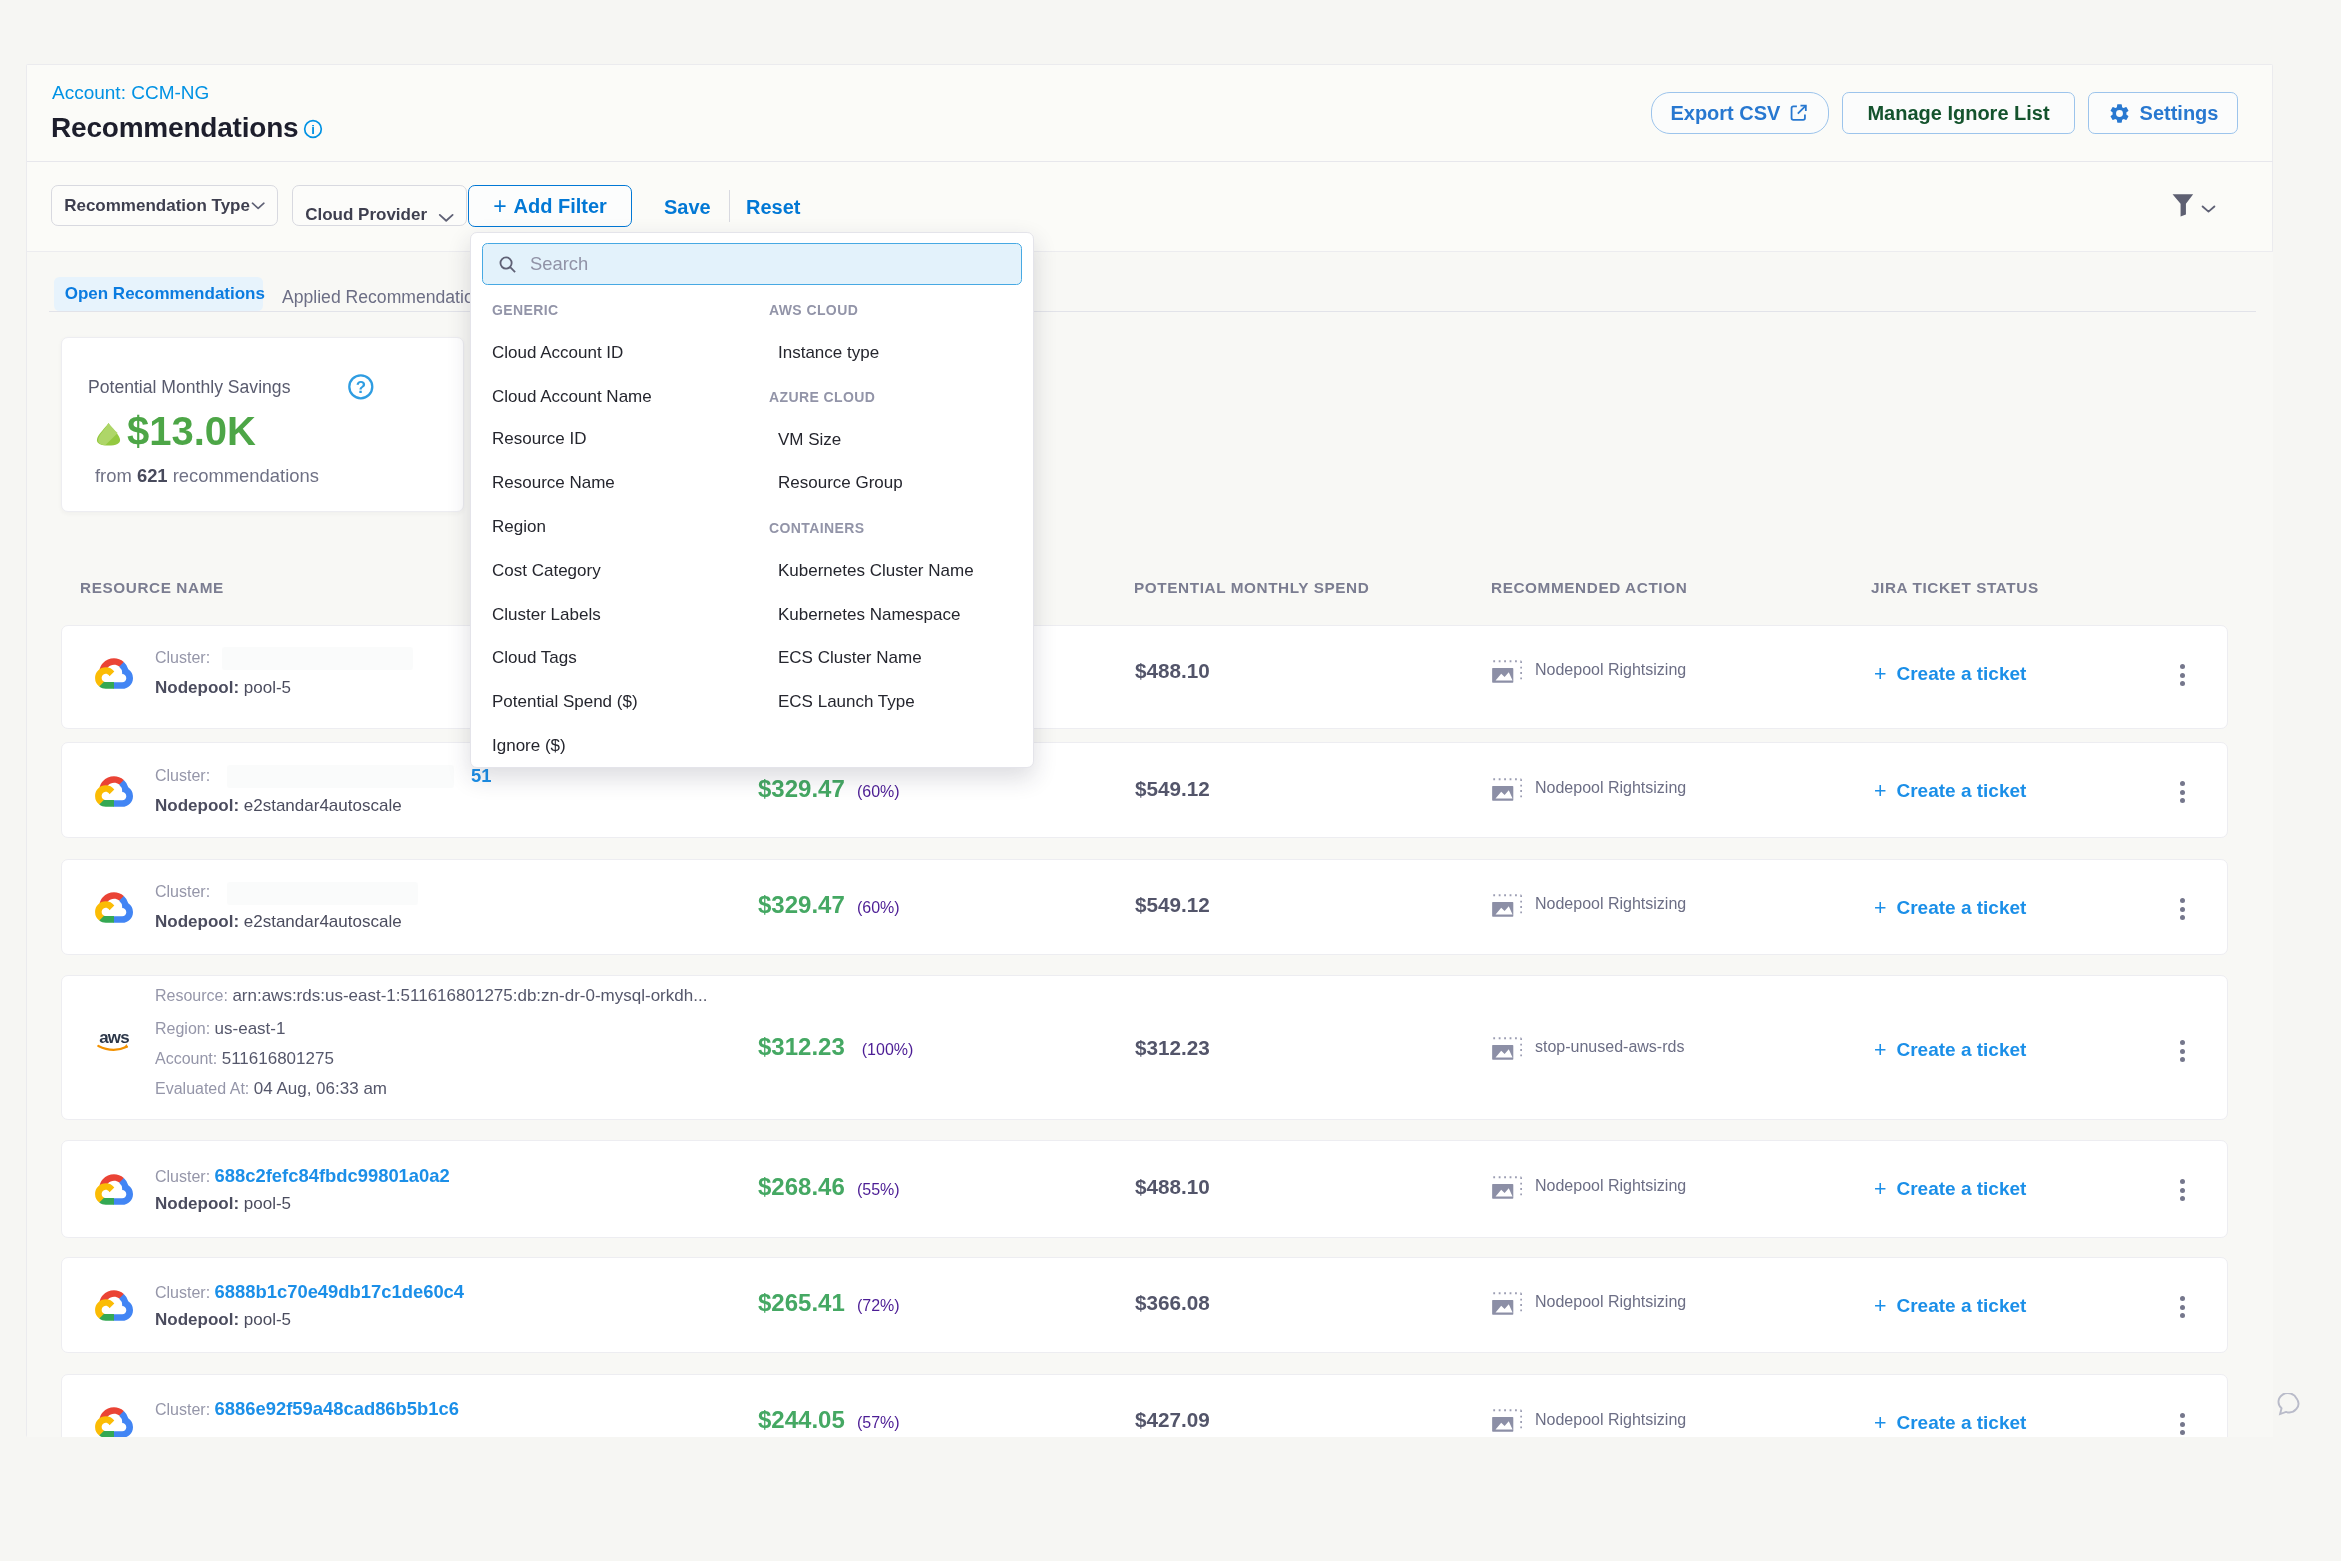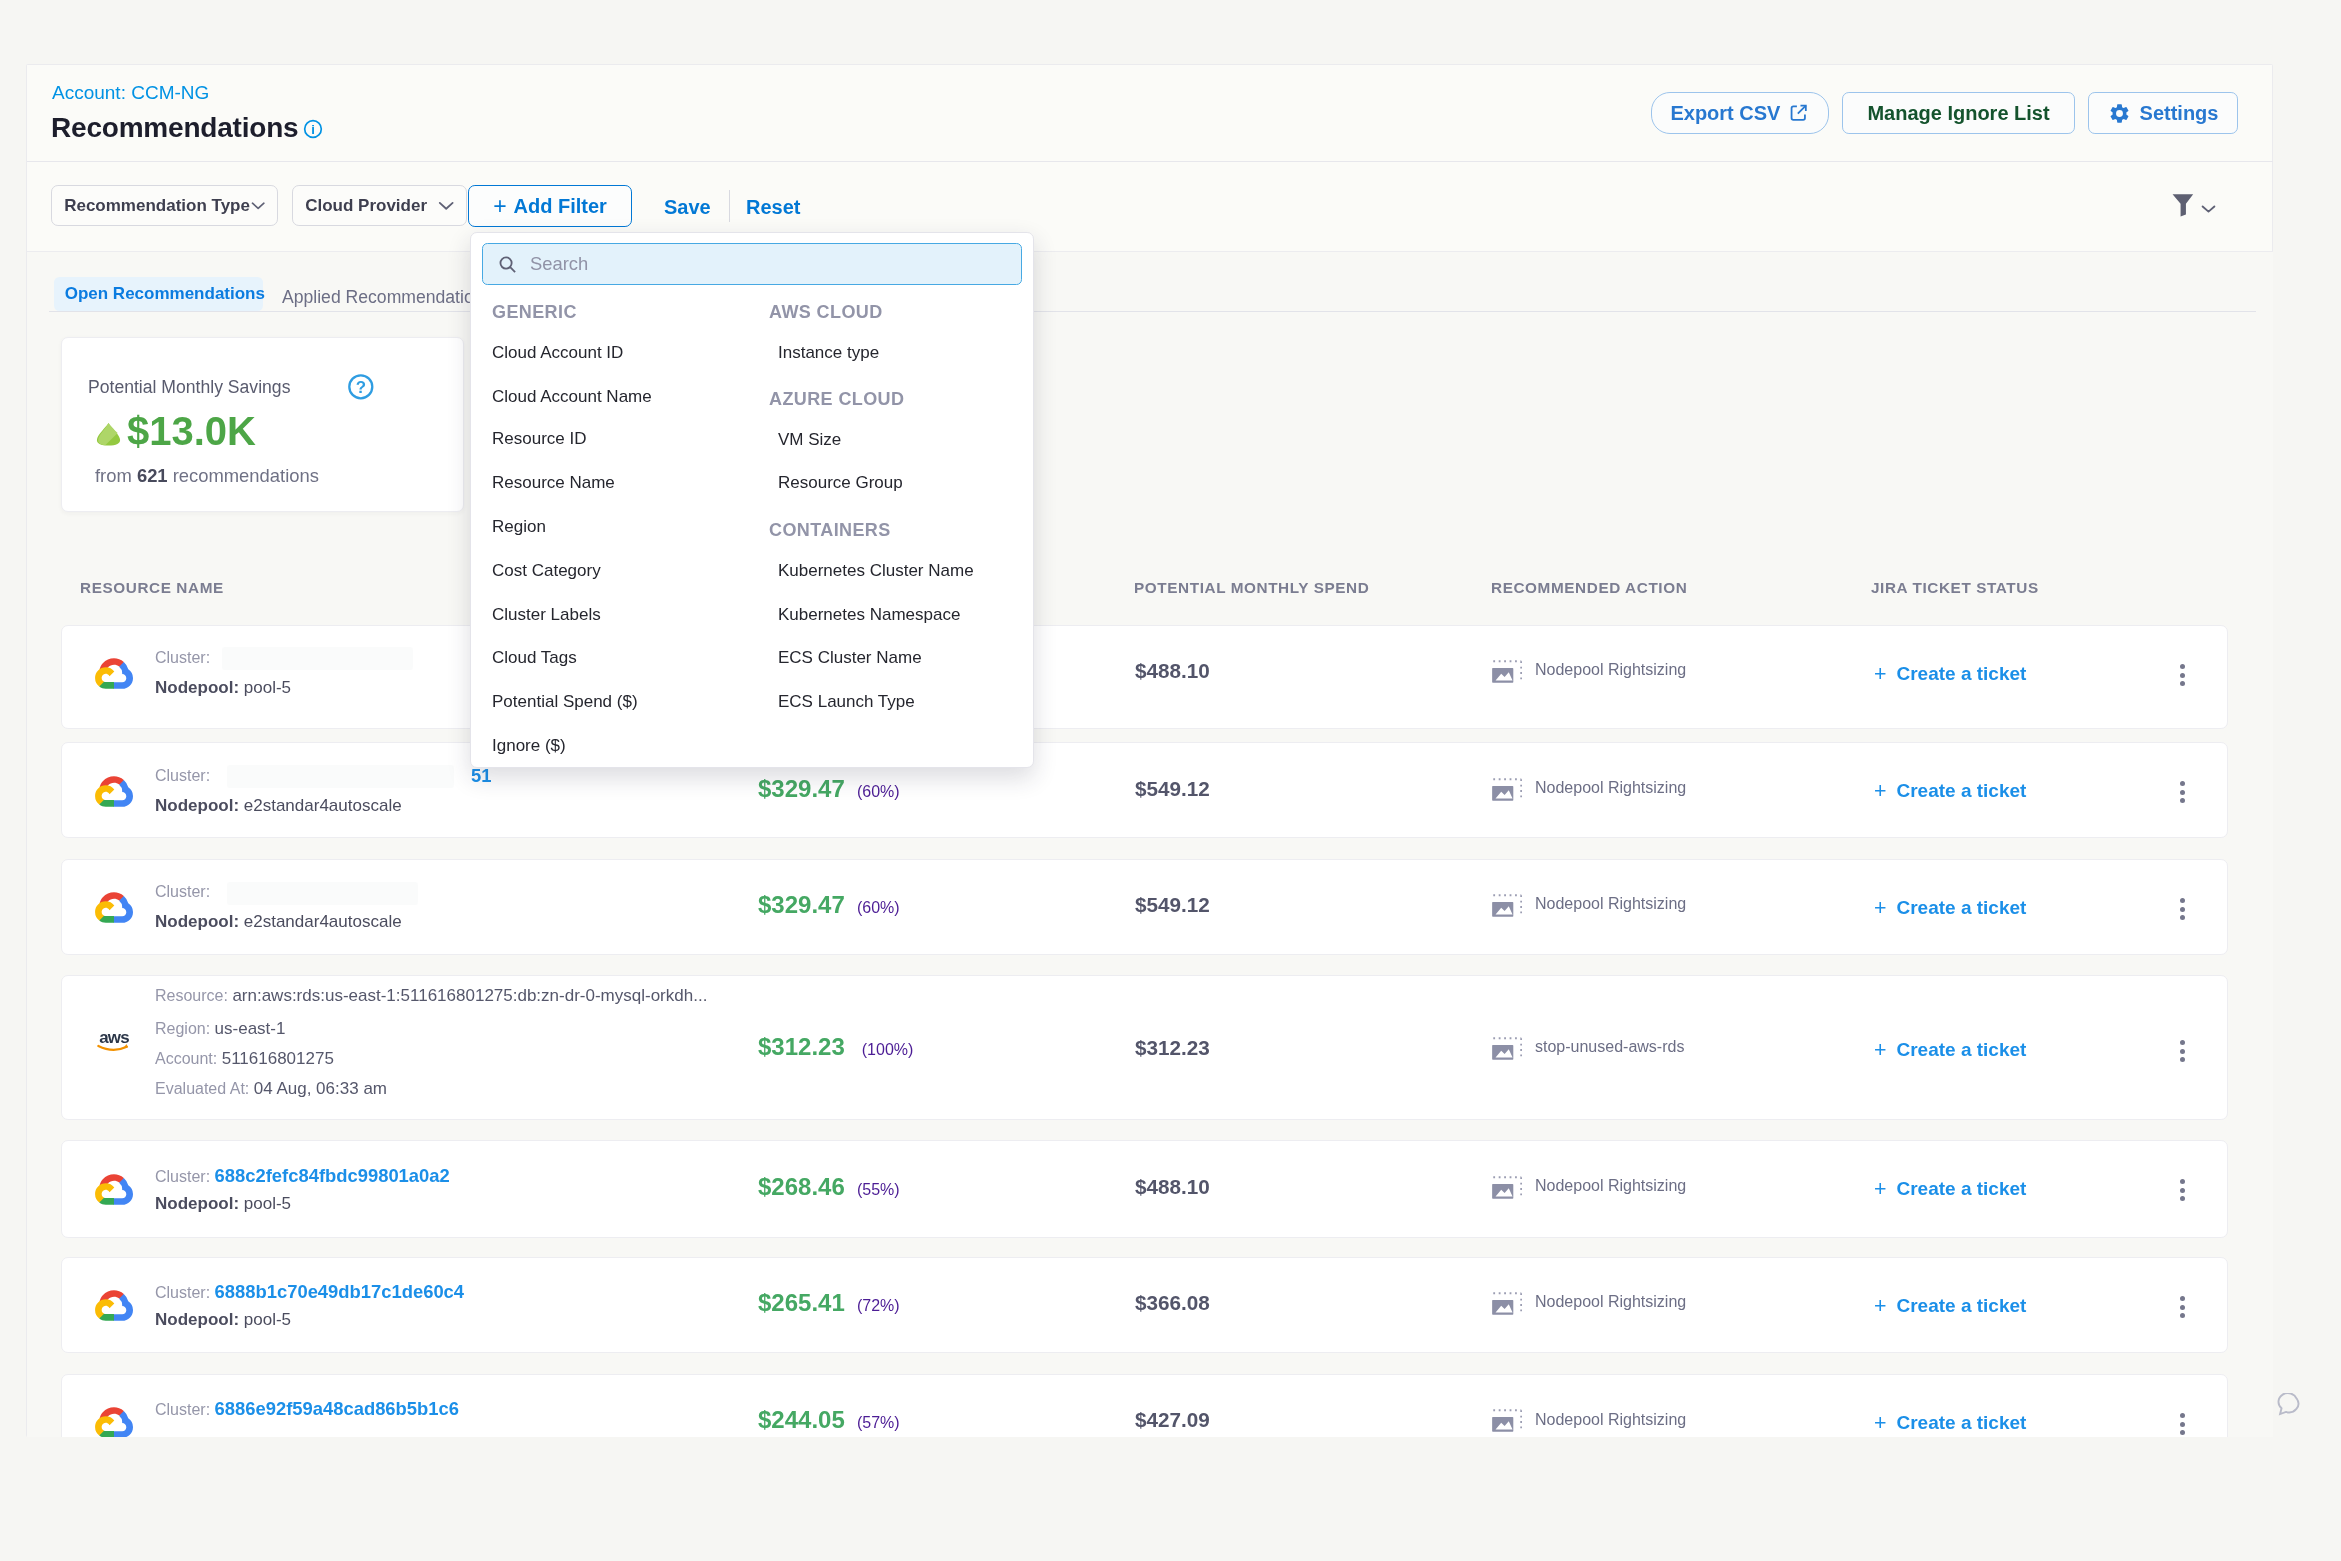--- a/index.html
+++ b/index.html
@@ -9,21 +9,21 @@
 .link{font-size:18.4px;font-weight:bold;color:#1b8fe8}
 .npl{font-size:17px;font-weight:bold;color:#4b4c5e}
 .npv{font-size:17px;color:#4b4c5e;font-weight:normal}
 .grn{font-size:24px;font-weight:bold;color:#45a863}
 .pct{font-size:16px;font-weight:normal;color:#4c1d95}
 .spend{font-size:20.7px;font-weight:bold;color:#53556a}
 .act{font-size:16px;color:#6c6e85}
 .crt{font-size:19px;font-weight:bold;color:#1b8fe8}
 .dots{width:5.4px;height:5.4px;border-radius:50%;background:#75778c;margin:3.1px auto}
 .ditem{font-size:17px;color:#25262e}
-.dhead{font-size:18px;font-weight:bold;color:#9294a8;letter-spacing:0.4px}
+.dhead{font-size:14px;font-weight:bold;color:#9294a8;letter-spacing:0.4px}
 </style></head><body>
 <div class="a" style="left:26px;top:64px;width:2247px;height:1373px;background:#fbfbf8;border:0.8px solid #ebebee;border-radius:1.5px"></div>
 <div class="a" style="left:27px;top:252px;width:2246px;height:1185px;background:#f8f8f5"></div>
 <div class="a" style="left:52px;top:82px;font-size:19px;color:#0092e4">Account: CCM-NG</div>
 <div class="a" style="left:51px;top:112px;font-size:28px;font-weight:bold;color:#1d1e2c;letter-spacing:-0.2px">Recommendations</div>
 <div class="a" style="left:303px;top:119px"><svg width="20" height="20" viewBox="0 0 26 26">
 <circle cx="13.0" cy="13.0" r="10.8" fill="none" stroke="#0092e4" stroke-width="2.2"></circle>
 <text x="13.0" y="19.5" text-anchor="middle" font-family="Liberation Sans, sans-serif" font-size="17" font-weight="bold" fill="#0092e4">i</text>
 </svg></div>
 <div class="a" style="left:1651px;top:92px;width:178px;height:42px;border:1.2px solid #9cc4ec;border-radius:19px;background:#fbfcfc;display:flex;align-items:center;justify-content:center;gap:7.7px;font-size:20px;font-weight:bold;color:#2878d0">
@@ -43,21 +43,21 @@
 </svg>
     <span>Settings</span>
   </div>
 <div class="a" style="left:27px;top:161px;width:2246px;height:1.2px;background:#e7e7ec"></div>
 <div class="a" style="left:51px;top:185px;width:227px;height:41px;border:1.1px solid #d8d9e0;border-radius:6.9px;background:#fcfcfa;display:flex;align-items:center;justify-content:space-between;padding:0 10.7px 0 12.2px">
     <span style="font-size:17px;font-weight:bold;color:#3e3f4f">Recommendation Type</span>
     <svg width="18.4" height="15.3" viewBox="0 0 24 20" fill="none" stroke="#5f6175" stroke-width="2.4" stroke-linecap="round" stroke-linejoin="round">
 <path d="M3.6 6.4 L12.0 14.0 L20.4 6.4"></path>
 </svg>
   </div>
-<div class="a" style="left:292px;top:185px;width:175px;height:41px;border:1.1px solid #d8d9e0;border-radius:6.9px;background:#fcfcfa;display:flex;align-items:center;justify-content:space-between;padding:0 10.7px 0 12.2px">
+<div class="a" style="left:292px;top:185px;width:175px;height:41px;border:1.1px solid #d8d9e0;border-radius:6.9px;background:#fcfcfa;display:flex;align-items:flex-end;justify-content:space-between;padding:0 10.7px 0 12.2px">
     <span style="font-size:17px;font-weight:bold;color:#3e3f4f">Cloud Provider</span>
     <svg width="18.4" height="15.3" viewBox="0 0 24 20" fill="none" stroke="#5f6175" stroke-width="2.4" stroke-linecap="round" stroke-linejoin="round">
 <path d="M3.6 6.4 L12.0 14.0 L20.4 6.4"></path>
 </svg>
   </div>
 <div class="a" style="left:468px;top:185px;width:164px;height:42px;border:1.8px solid #0278d5;border-radius:6.9px;background:#fcfdfd;display:flex;align-items:center;justify-content:center;font-size:20px;font-weight:bold;color:#0278d5"><span style="font-size:23px;margin-right:6.9px;font-weight:normal">+</span>Add Filter</div>
 <div class="a" style="left:664px;top:196px;font-size:20px;font-weight:bold;color:#0278d5">Save</div>
 <div class="a" style="left:729px;top:190px;width:1.2px;height:32px;background:#d8d9e0"></div>
 <div class="a" style="left:746px;top:196px;font-size:20px;font-weight:bold;color:#0278d5">Reset</div>
 <div class="a" style="left:2171px;top:192px"><svg width="24.5" height="26" viewBox="0 0 32 34">

